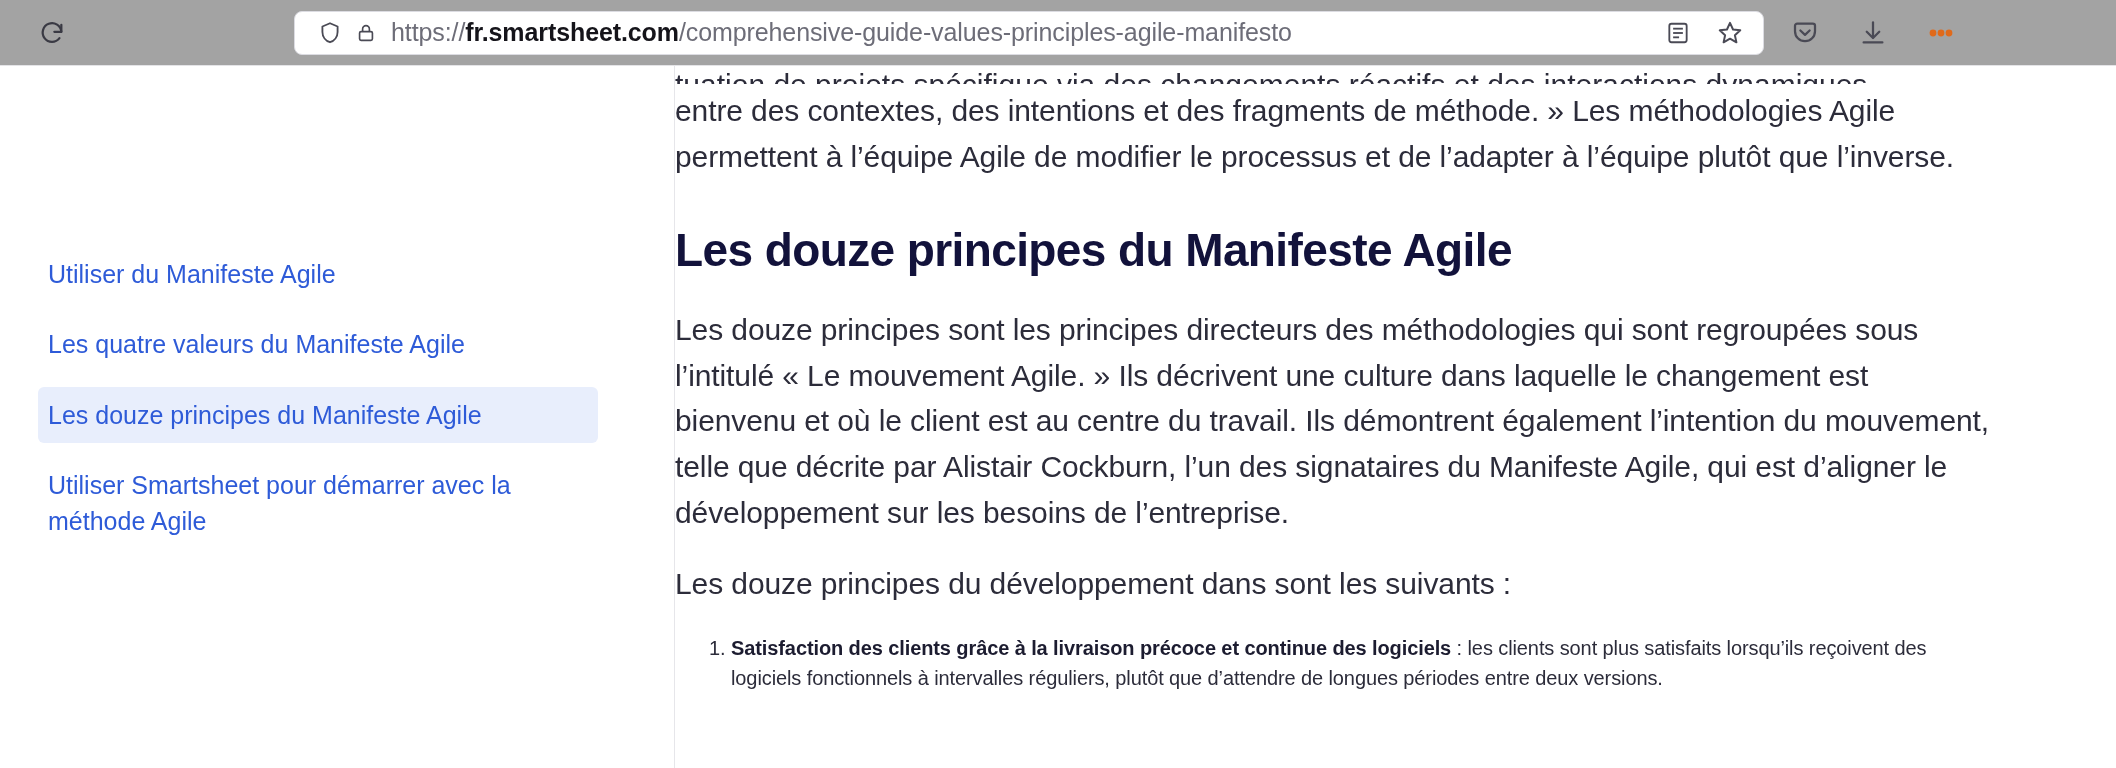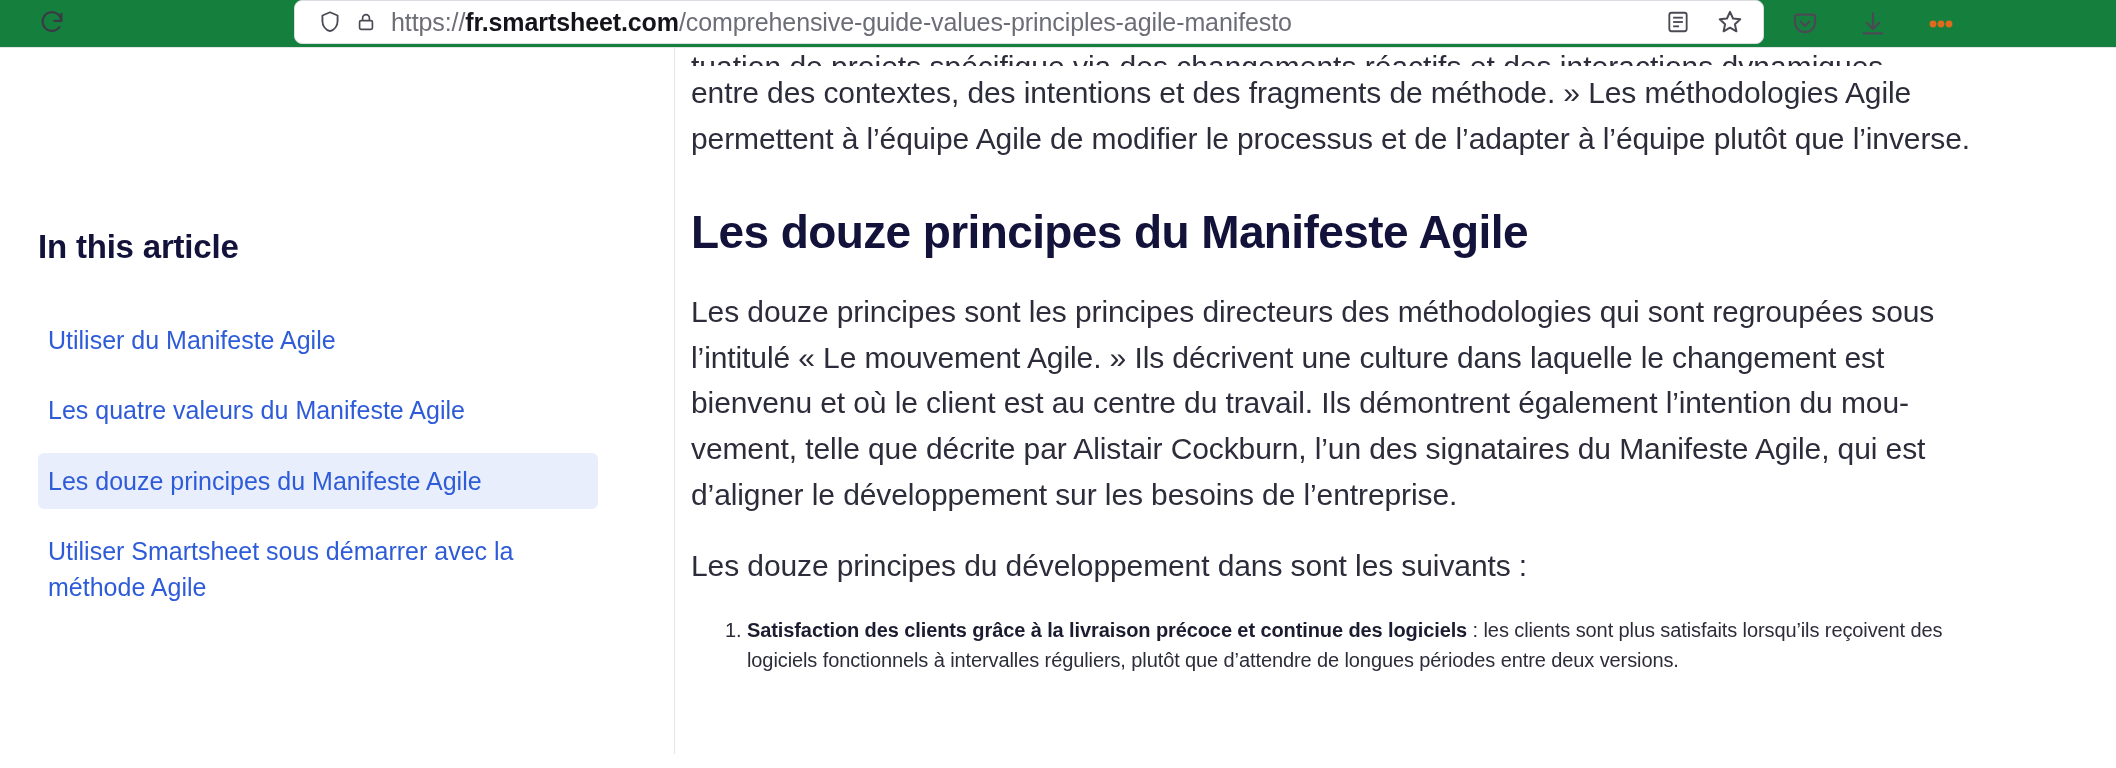--- a/index.html
+++ b/index.html
@@ -8,24 +8,25 @@
     background: #ffffff;
     width: 2116px;
     height: 768px;
     overflow: hidden;
     font-family: "Liberation Sans", sans-serif;
   }
 
   
   .browser-bar {
     position: relative;
-    height: 48px;
-    background: #15803d;
+    height: 66px;
+    background: #a3a3a3;
     border-bottom: 1px solid #e4e4e7;
     display: flex;
+    align-items: center;
     padding: 0 16px;
     box-sizing: border-box;
   }
   .reload-btn {
     width: 44px;
     height: 44px;
     display: flex;
     align-items: center;
     justify-content: center;
     border-radius: 6px;
@@ -117,21 +118,20 @@
 
   .content {
     flex: 1 1 auto;
     padding: 0 120px 0 0;
     box-sizing: border-box;
     position: relative;
   }
   .content-inner {
     padding-left: 0;
     max-width: 1370px;
-    margin-left: 16px;
   }
   .clipped-line {
     font-size: 30px;
     line-height: 1.52;
     color: #2c2c3a;
     margin: 0;
     height: 22px;
     overflow: hidden;
     position: relative;
     top: -4px;
@@ -226,26 +226,25 @@
         <circle cx="24" cy="16" r="3.4" fill="#e06a1b"></circle>
       </svg>
     </span>
   </div>
 </div>
 
 <div class="page">
 
   <aside class="sidebar">
     <div class="sidebar-inner">
-      <h2>In this article</h2>
 
       <a class="toc-item" href="#">Utiliser du Manifeste Agile</a>
       <a class="toc-item" href="#">Les quatre valeurs du Manifeste Agile</a>
       <a class="toc-item active" href="#">Les douze principes du Manifeste Agile</a>
-      <a class="toc-item two-line" href="#">Utiliser Smartsheet sous démarrer avec la méthode Agile</a>
+      <a class="toc-item two-line" href="#">Utiliser Smartsheet pour démarrer avec la méthode Agile</a>
     </div>
     <div class="sidebar-divider"></div>
   </aside>
 
   <main class="content">
     <div class="content-inner">
       <p class="clipped-line">tuation de projets spécifique via des changements réactifs et des interactions dynamiques</p>
       <p class="para">entre des contextes, des intentions et des fragments de méthode. » Les méthodologies Agile permettent à l’équipe Agile de modifier le processus et de l’adapter à l’équipe plutôt que l’in­verse.</p>
 
       <h3 class="section-title">Les douze principes du Manifeste Agile</h3>

